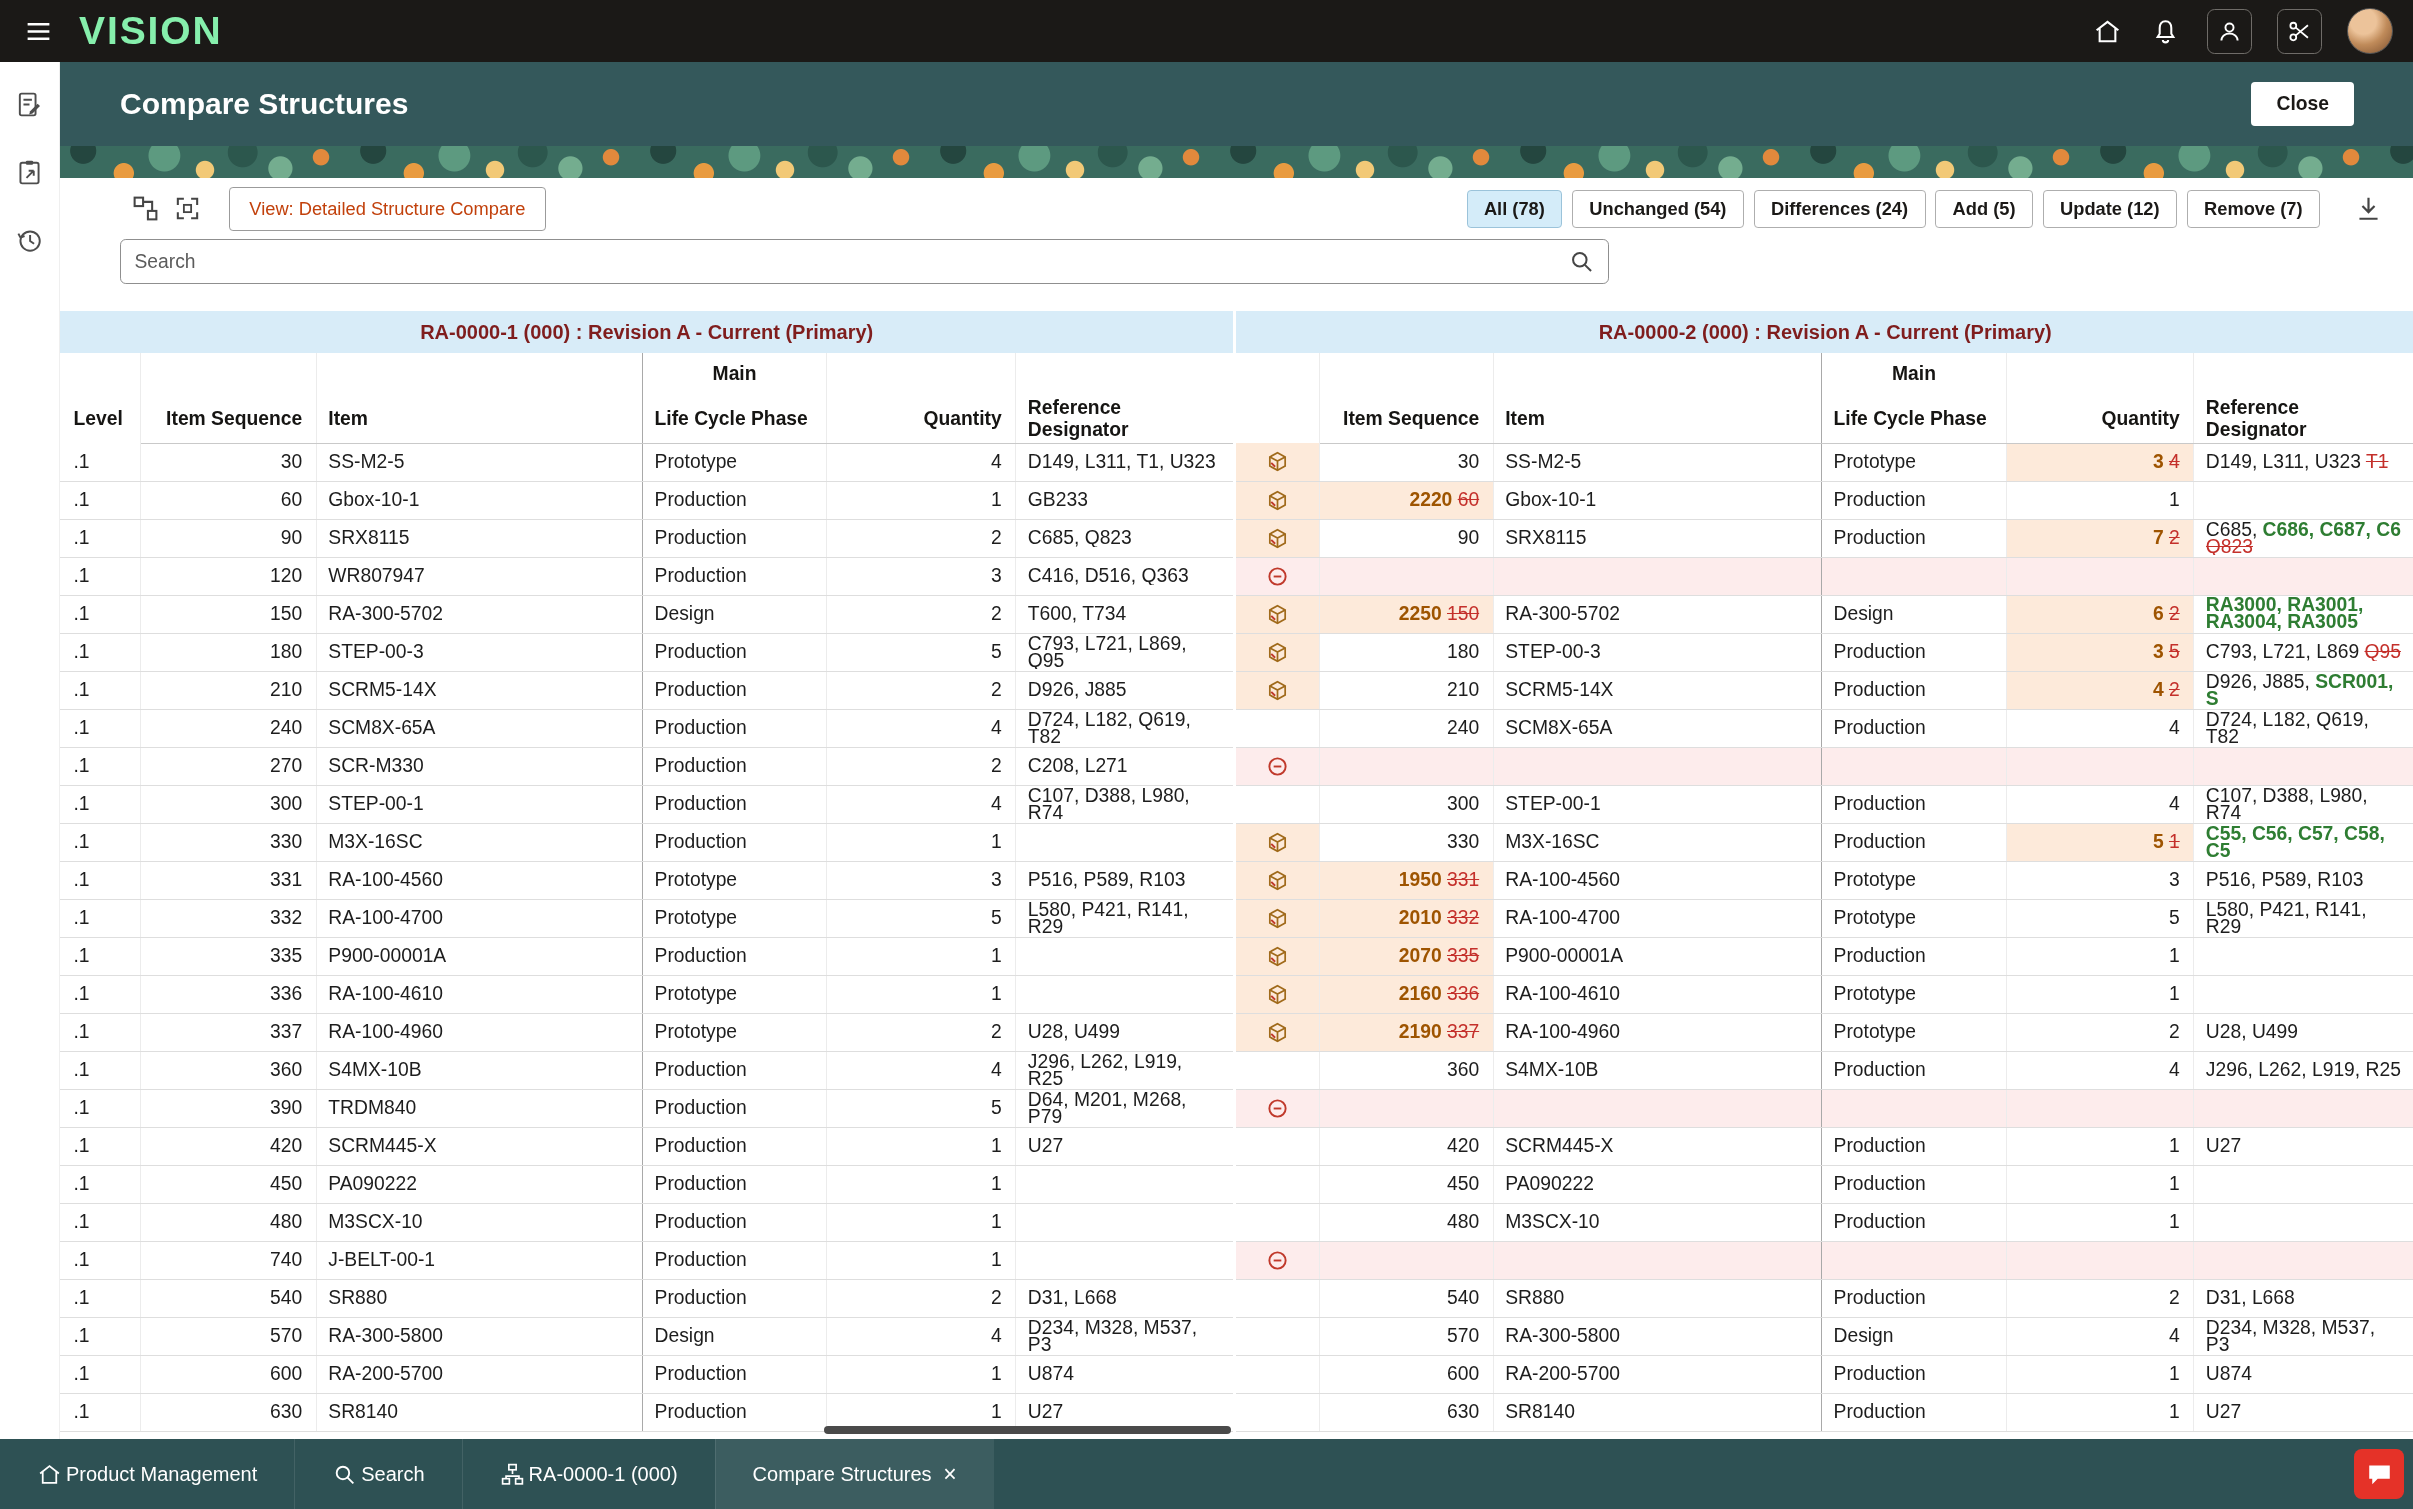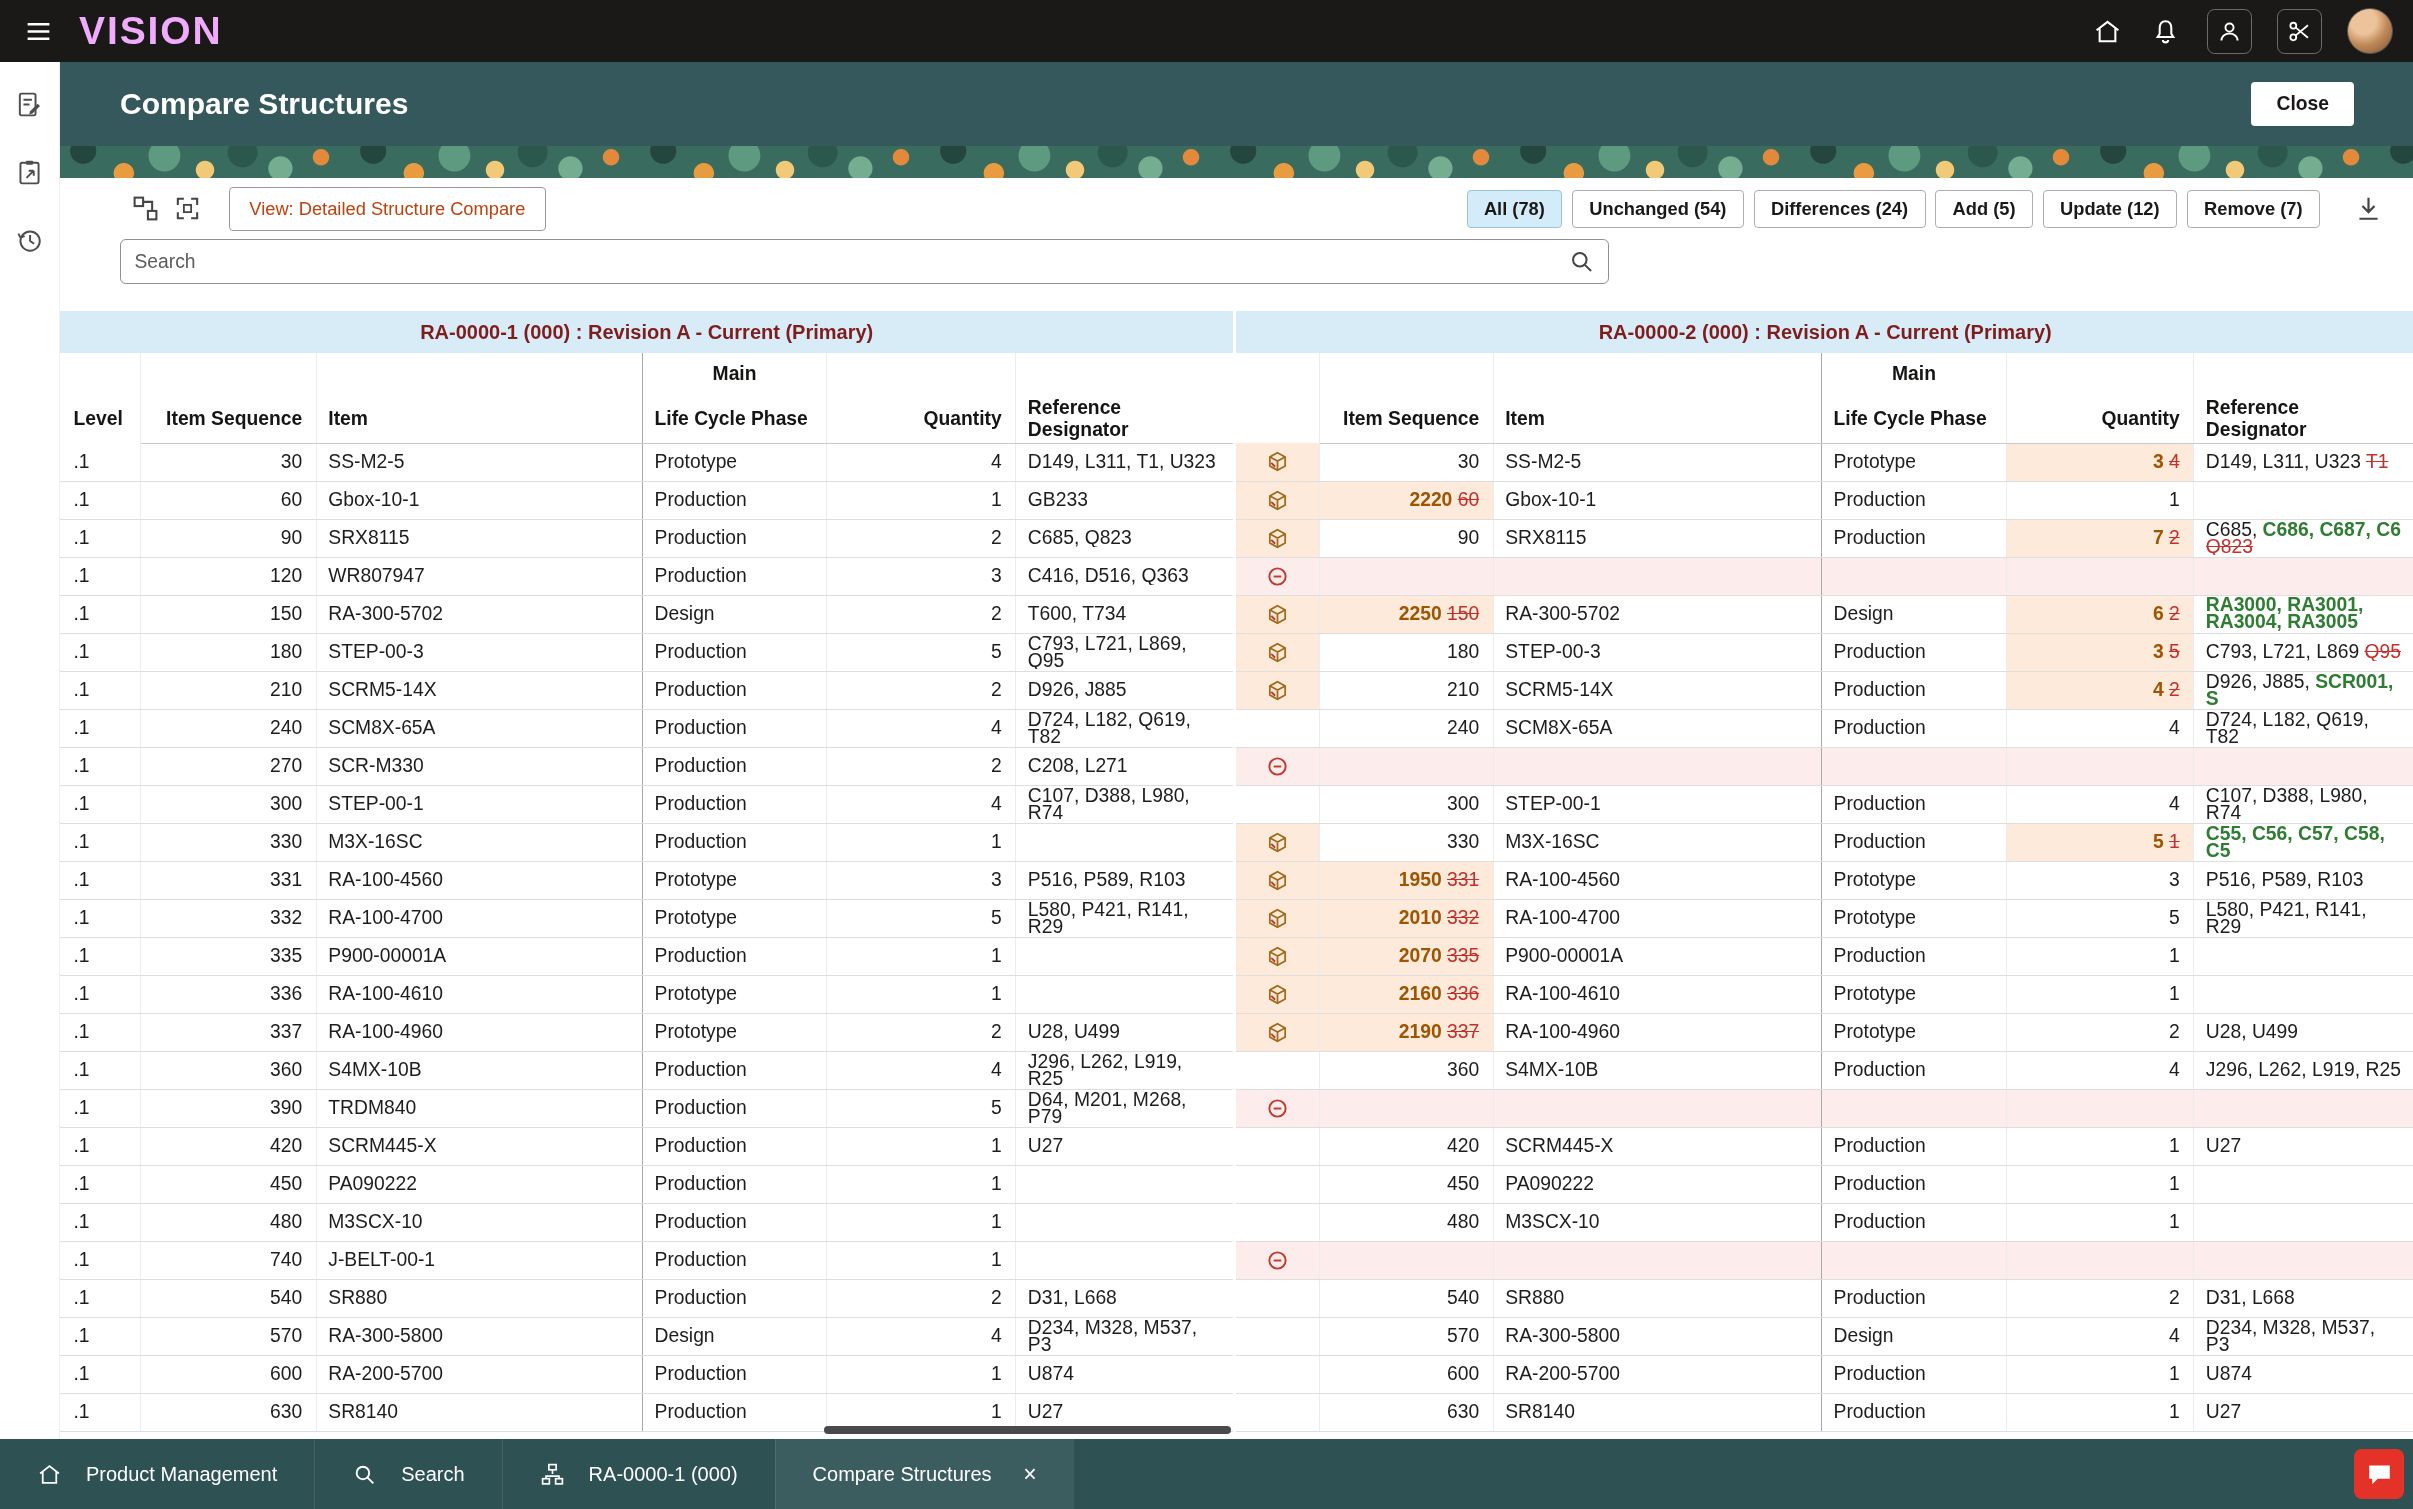--- a/index.html
+++ b/index.html
@@ -2,21 +2,21 @@
 <html><head>
 <meta charset="utf-8">
 <style>
   *{box-sizing:border-box;margin:0;padding:0}
   html,body{width:2414px;height:1509px}
   body{font-family:"Liberation Sans",sans-serif;background:#fff;color:#1d1d1d;position:relative;overflow:hidden}
 
   
   .topbar{position:absolute;left:0;top:0;width:2414px;height:62px;background:#1b1917;display:flex;align-items:center;padding:0 21px;gap:23px;z-index:30}
   .menu-btn{width:35px;height:35px;display:flex;align-items:center;justify-content:center;cursor:pointer}
-  .logo{color:#f0abfc;font-size:39px;font-weight:800;letter-spacing:1.9px;font-stretch:condensed}
+  .logo{color:#86efac;font-size:39px;font-weight:800;letter-spacing:1.9px;font-stretch:condensed}
   .topbar-right{margin-left:auto;display:flex;align-items:center;gap:25px}
   .tb-ico{width:33px;height:33px;display:flex;align-items:center;justify-content:center;cursor:pointer}
   .icon-frame{width:45px;height:45px;border:1px solid #6f6c68;border-radius:7.7px;display:flex;align-items:center;justify-content:center;cursor:pointer}
   .avatar{width:46px;height:46px;border-radius:50%;background:radial-gradient(circle at 35% 28%,#ecc39a 0 30%,#c08b5a 55%,#7c4f2e 100%);border:1px solid #555;cursor:pointer}
 
   
   .sidebar{position:absolute;left:0;top:62px;width:60px;bottom:70px;background:#fff;border-right:1px solid #efefef;display:flex;flex-direction:column;align-items:center;padding-top:27px;gap:37px;z-index:20}
   .side-ico{width:31px;height:31px;display:flex;align-items:center;justify-content:center;cursor:pointer}
 
   
@@ -77,21 +77,21 @@
   .hl-upd{background:#fdeada}
   .hl-rem{background:#fdecec}
   .v-upd{color:#9e5400;font-weight:700}
   .v-del{color:#c4302b;text-decoration:line-through}
   .v-add{color:#2e7d32;font-weight:700}
 
   .hscroll{position:absolute;bottom:4.8px;left:764px;width:407px;height:8.7px;background:#4a4a4a;border-radius:4.8px;cursor:grab}
 
   
   .taskbar{position:absolute;left:0;right:0;bottom:0;height:70px;background:#2e5154;display:flex;align-items:stretch;z-index:30}
-  .tb-item{display:flex;align-items:center;gap:24px;padding:0 37px;color:#fff;font-size:20px;cursor:pointer;border-left:1px solid rgba(255,255,255,0.10)}
+  .tb-item{display:flex;align-items:center;gap:4px;padding:0 37px;color:#fff;font-size:20px;cursor:pointer;border-left:1px solid rgba(255,255,255,0.10)}
   .tb-item:first-child{border-left:none}
   .tb-item.active{background:rgba(255,255,255,0.07)}
   .tb-close{margin-left:7.7px;font-size:23px;line-height:1;cursor:pointer}
 
   .chat-btn{position:absolute;right:9.7px;bottom:9.7px;width:50px;height:50px;background:#e53228;border-radius:7.7px;display:flex;align-items:center;justify-content:center;cursor:pointer;z-index:40}
 </style>
 </head>
 <body>
 
 <div class="topbar">

